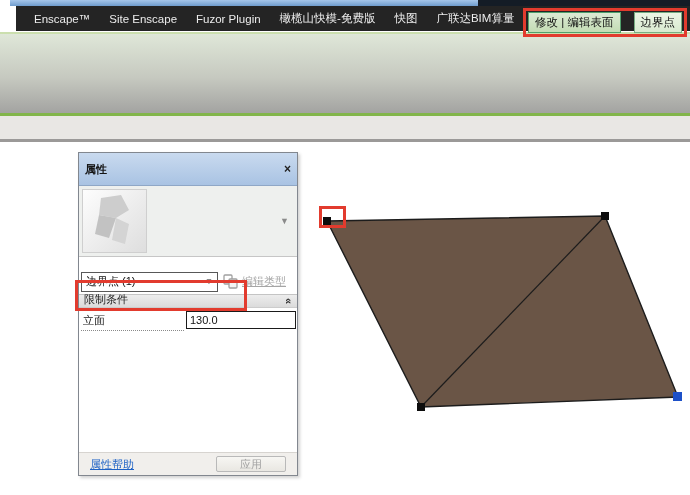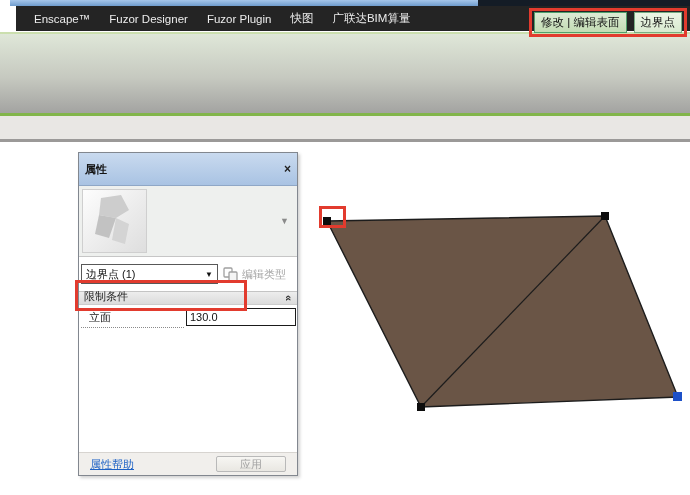--- a/index.html
+++ b/index.html
@@ -14,21 +14,21 @@
   .strip-dark { position:absolute; left:478px; top:0; width:212px; height:6px;
     background:#141c26; }
   
   .menu-bar { position:absolute; left:16px; top:6px; width:674px; height:25px;
     background:#242424; display:flex; align-items:center; padding-left:18px; gap:19px; }
   .menu-item { font-size:11.5px; color:#ececec; white-space:nowrap; cursor:default; }
   .tab-group { position:absolute; right:3px; top:2px; border:3px solid #e23b2e;
     padding:1px 2px; display:flex; gap:7px; align-items:center; background:transparent; z-index:5; }
   .tab { font-size:11.5px; color:#101010; padding:2px 6px; white-space:nowrap; }
   .tab-modify { background:linear-gradient(#dcead4,#c3dcb4); border:1px solid #51a06b; }
-  .tab-boundary { background:linear-gradient(#ecf5e5,#d9ead0); border:1px solid #78ad82; }
+  .tab-boundary { background:linear-gradient(#ecf5e5,#d9ead0); border:1px solid #78ad82;margin-left:6px; }
   
   .ribbon-top-line { position:absolute; left:0; top:32px; width:690px; height:2px; background:#cbdfae; }
   .ribbon { position:absolute; left:0; top:34px; width:690px; height:79px;
     background:linear-gradient(#dfe7d8,#c6c9c0 55%,#a3a3a1); }
   .ribbon-bottom-line { position:absolute; left:0; top:113px; width:690px; height:3px; background:#82b54a; }
   .options-bar { position:absolute; left:0; top:116px; width:690px; height:23px; background:#e9e7e4; }
   .options-divider { position:absolute; left:0; top:139px; width:690px; height:3px; background:#9b9998; }
   .canvas { position:absolute; left:0; top:142px; width:690px; height:353px; background:#ffffff; }
   
   .props-panel { position:absolute; left:78px; top:152px; width:220px; height:324px;
@@ -36,34 +36,34 @@
     display:flex; flex-direction:column; z-index:3; }
   .props-title { height:17px; background:linear-gradient(#c9daef,#a9c3e3);
     display:flex; align-items:center; justify-content:space-between; padding:16px 6px;
     font-size:11px; font-weight:bold; color:#151515; border-bottom:1px solid #8fa7c6; }
   .props-close { font-weight:bold; font-size:12px; color:#222; line-height:1; cursor:pointer; }
   .props-preview { position:relative; height:71px; background:#eef0ee; border-bottom:1px solid #c6c6c6; }
   .preview-box { position:absolute; left:3px; top:3px; width:65px; height:64px;
     background:linear-gradient(135deg,#fdfdfd,#dedede); border:1px solid #cfcfcf; }
   .preview-arrow { position:absolute; right:8px; top:50%; transform:translateY(-50%);
     font-size:9px; color:#8a8a8a; }
-  .type-row { height:34px; display:flex; align-items:center; padding:2px 2px; gap:5px; }
+  .type-row { height:25px; display:flex; align-items:center; padding:2px 2px; gap:5px;margin-top:12px; }
   .type-dropdown { width:137px; height:20px; background:#fff; border:1px solid #585858;
     display:flex; align-items:center; justify-content:space-between; padding:0 4px;
     font-size:11px; color:#111; cursor:pointer; }
   .dd-arrow { font-size:8px; color:#111; }
-  .edit-type { display:flex; align-items:center; gap:4px; font-size:11px; color:#a6a6a6; cursor:default; }
+  .edit-type { display:flex; align-items:center; gap:4px; font-size:11px; color:#a6a6a6; cursor:default;text-decoration:underline; }
   .section-header { height:14px; background:linear-gradient(#ededed,#dbdbdb);
     border-top:1px solid #c4c4c4; border-bottom:1px solid #cccccc;
     display:flex; align-items:flex-end; justify-content:space-between; padding:0 5px;
     font-size:11px; color:#1c1c1c; }
   .collapse-chevron { display:inline-block; transform:rotate(90deg); font-size:11px;
     color:#333; font-weight:bold; cursor:pointer; }
   .param-row { position:relative; height:24px; background:#fff; }
-  .param-label { position:absolute; left:10px; top:5px; font-size:11px; color:#161616; }
+  .param-label { position:absolute; left:4px; top:5px; font-size:11px; color:#161616; }
   .param-dotted { position:absolute; left:2px; right:113px; bottom:1px; border-bottom:1px dotted #8a8a8a; }
   .param-input { position:absolute; left:107px; top:3px; width:110px; height:18px;
     border:1px solid #1a1a1a; font-family:"Liberation Sans","DejaVu Sans",sans-serif;
     font-size:11px; color:#111; padding:8px 3px; background:#fff; }
   .props-filler { flex:1; background:#fff; }
   .props-footer { height:23px; background:#f1efec; border-top:1px solid #d7d4d0;
     display:flex; align-items:center; justify-content:space-between; padding:0 11px; }
   .help-link { font-size:11px; color:#1f62c5; text-decoration:underline; cursor:pointer; }
   .apply-btn { width:70px; height:16px; font-family:"Liberation Sans","DejaVu Sans",sans-serif;
     font-size:11px; color:#a2a2a2; background:linear-gradient(#f7f6f3,#e9e7e2);
@@ -79,22 +79,23 @@
 </head>
 <body>
 
 <div class="screen">
 
   <div class="strip-blue"></div>
   <div class="strip-dark"></div>
 
   <div class="menu-bar">
     <span class="menu-item">Enscape™</span>
-    <span class="menu-item">Fuzor Designer</span>
+    <span class="menu-item">Site Enscape</span>
     <span class="menu-item">Fuzor Plugin</span>
+    <span class="menu-item">橄榄山快模-免费版</span>
     <span class="menu-item">快图</span>
     <span class="menu-item">广联达BIM算量</span>
     <div class="tab-group">
       <span class="tab tab-modify">修改 | 编辑表面</span>
       <span class="tab tab-boundary">边界点</span>
     </div>
   </div>
 
   <div class="ribbon-top-line"></div>
   <div class="ribbon"></div>

